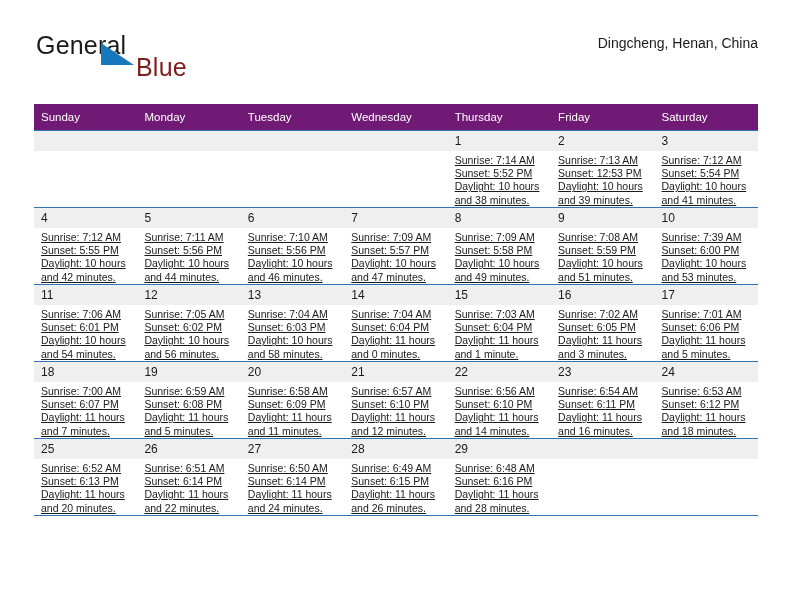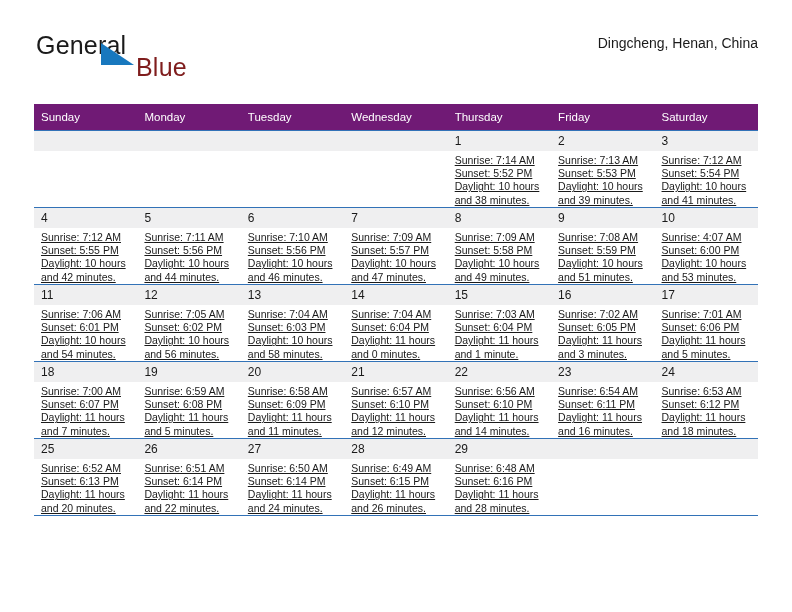--- a/index.html
+++ b/index.html
@@ -228,21 +228,21 @@
               <div>Sunrise: 7:14 AM</div>
               <div>Sunset: 5:52 PM</div>
               <div>Daylight: 10 hours</div>
               <div>and 38 minutes.</div>
             </div>
           </td>
           <td>
             <div class="daynum">2</div>
             <div class="details">
               <div>Sunrise: 7:13 AM</div>
-              <div>Sunset: 5:53 PM</div>
+              <div>Sunset: 12:53 PM</div>
               <div>Daylight: 10 hours</div>
               <div>and 39 minutes.</div>
             </div>
           </td>
           <td>
             <div class="daynum">3</div>
             <div class="details">
               <div>Sunrise: 7:12 AM</div>
               <div>Sunset: 5:54 PM</div>
               <div>Daylight: 10 hours</div>
@@ -301,21 +301,21 @@
             <div class="details">
               <div>Sunrise: 7:08 AM</div>
               <div>Sunset: 5:59 PM</div>
               <div>Daylight: 10 hours</div>
               <div>and 51 minutes.</div>
             </div>
           </td>
           <td>
             <div class="daynum">10</div>
             <div class="details">
-              <div>Sunrise: 4:07 AM</div>
+              <div>Sunrise: 7:39 AM</div>
               <div>Sunset: 6:00 PM</div>
               <div>Daylight: 10 hours</div>
               <div>and 53 minutes.</div>
             </div>
           </td>
         </tr>
         <tr>
           <td>
             <div class="daynum">11</div>
             <div class="details">

